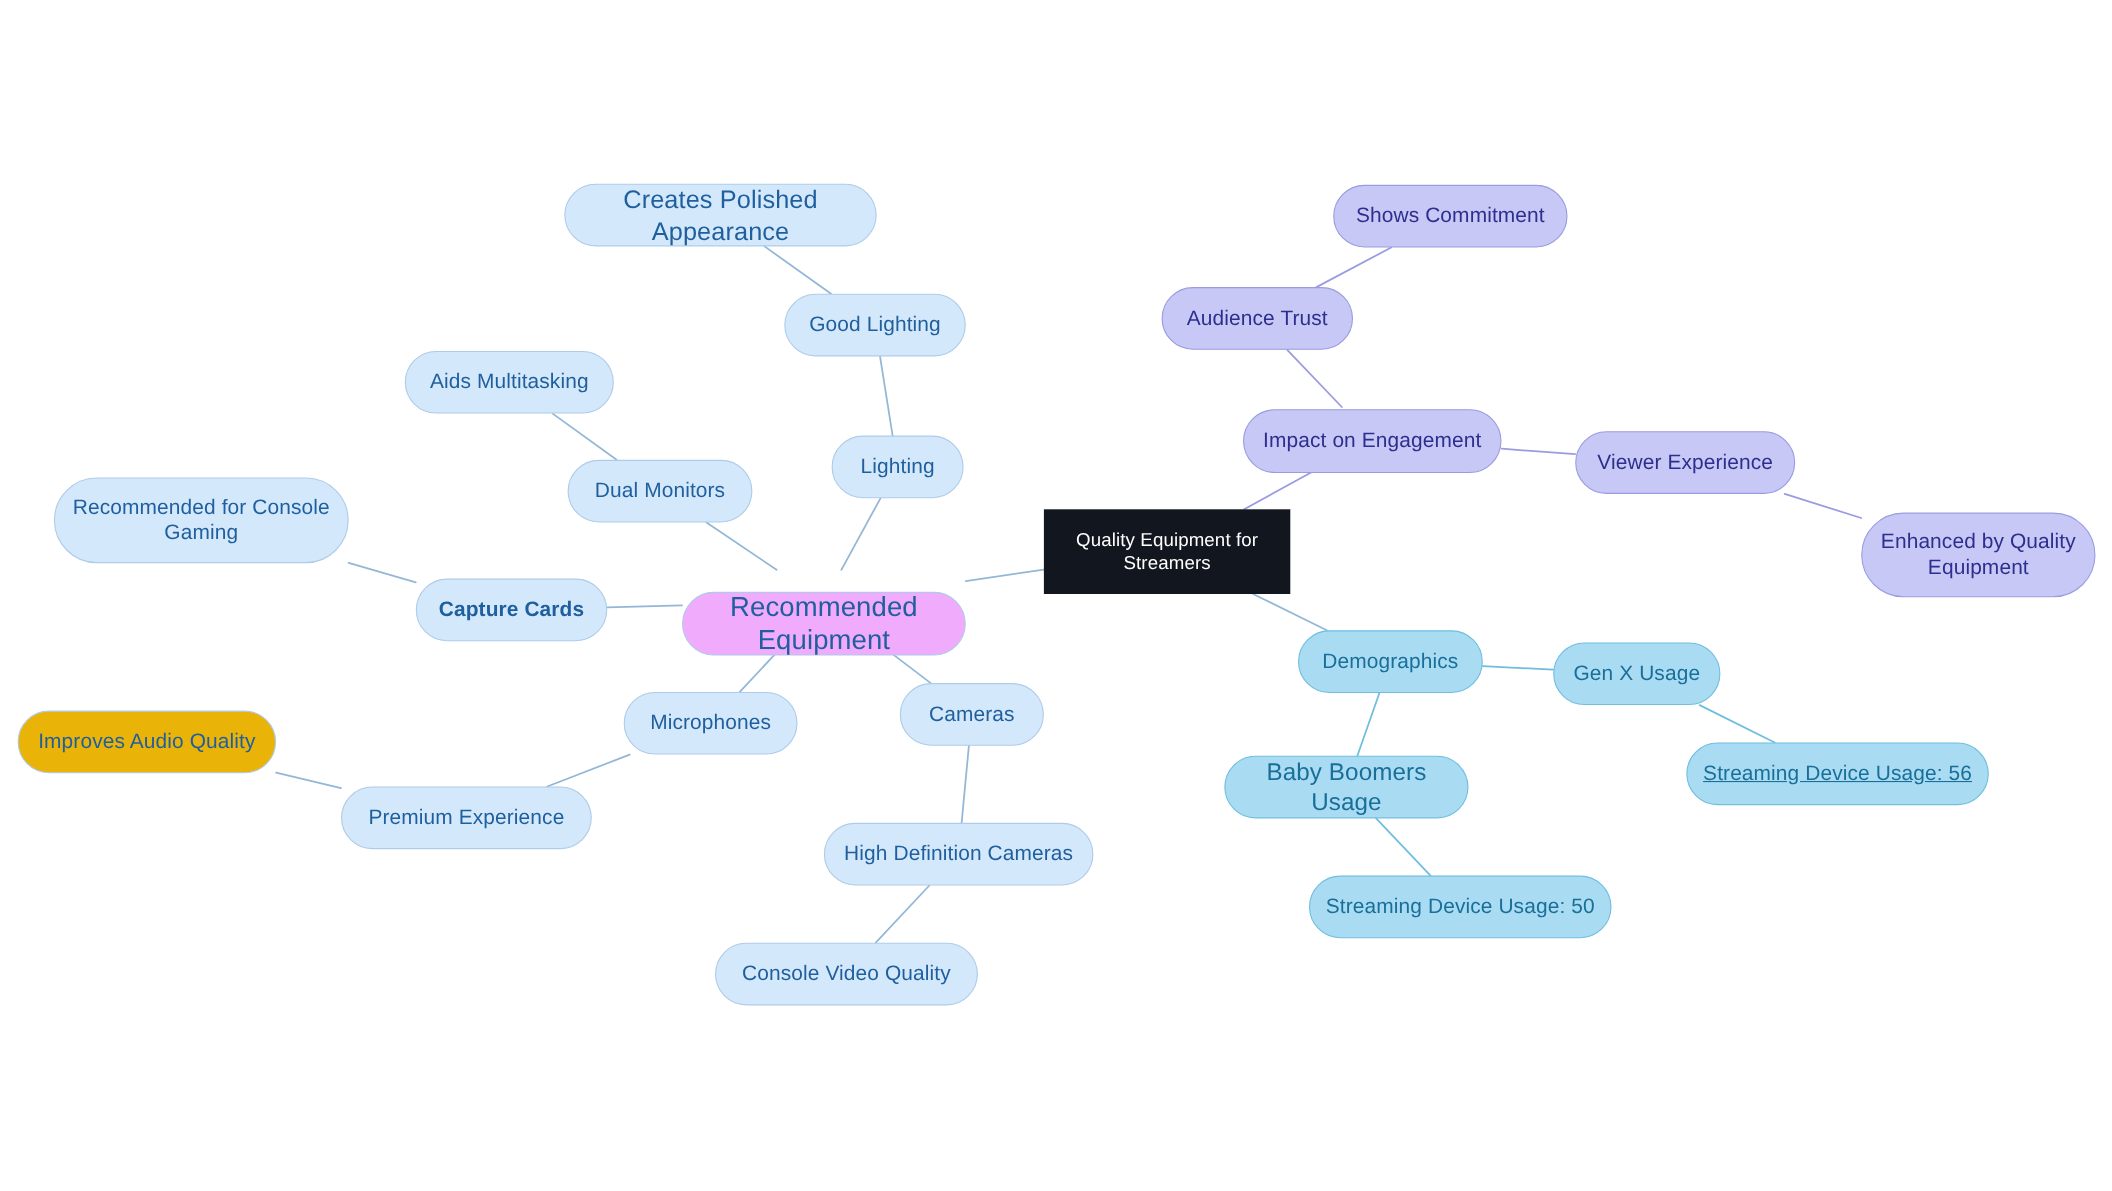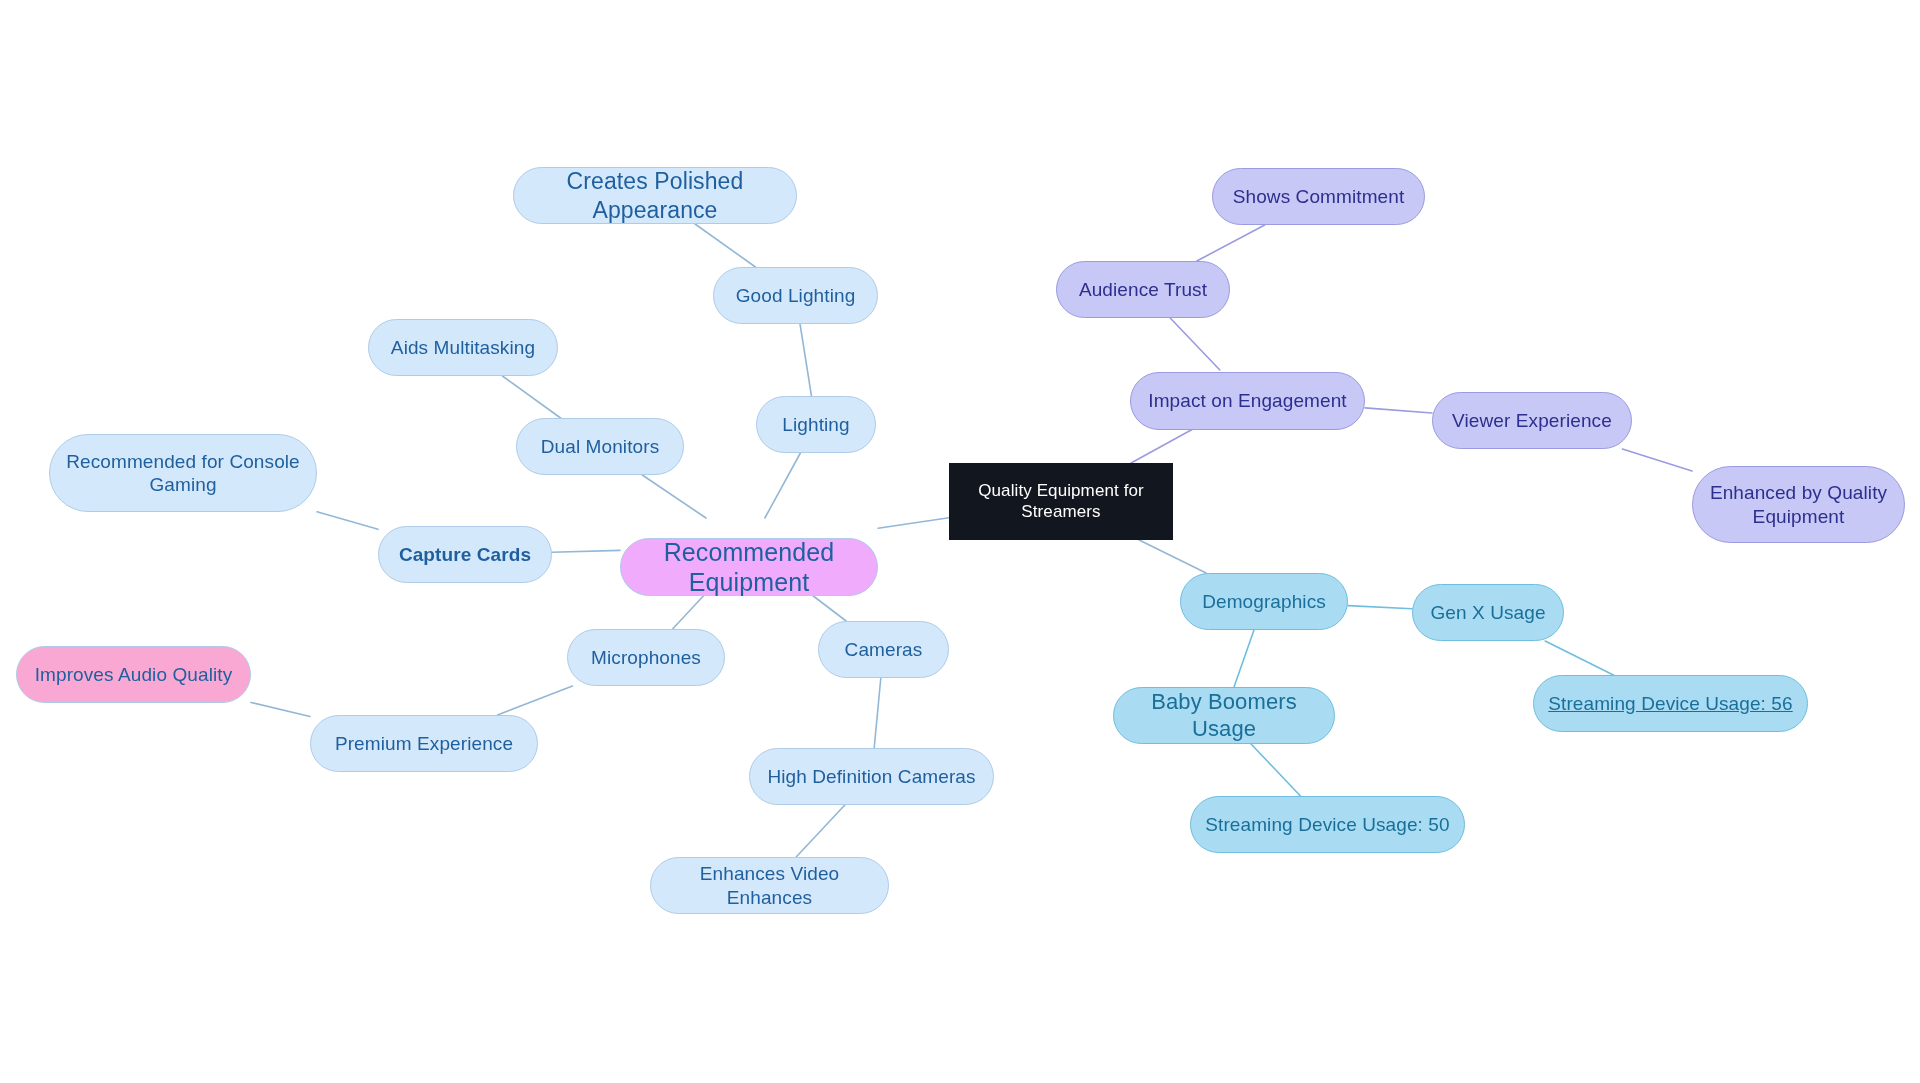--- a/index.html
+++ b/index.html
@@ -86,24 +86,24 @@
       <div class="node" style="left: 756px; top: 396px; width: 120px; height: 57px; background: rgb(212, 232, 251); border-color: rgb(174, 203, 232); color: rgb(31, 95, 158); font-size: 19px;">Lighting</div>
       <div class="node" style="left: 713px; top: 267px; width: 165px; height: 57px; background: rgb(212, 232, 251); border-color: rgb(174, 203, 232); color: rgb(31, 95, 158); font-size: 19px;">Good Lighting</div>
       <div class="node" style="left: 513px; top: 167px; width: 284px; height: 57px; background: rgb(212, 232, 251); border-color: rgb(174, 203, 232); color: rgb(31, 95, 158); font-size: 23px;">Creates Polished Appearance</div>
       <div class="node" style="left: 516px; top: 418px; width: 168px; height: 57px; background: rgb(212, 232, 251); border-color: rgb(174, 203, 232); color: rgb(31, 95, 158); font-size: 19px;">Dual Monitors</div>
       <div class="node" style="left: 368px; top: 319px; width: 190px; height: 57px; background: rgb(212, 232, 251); border-color: rgb(174, 203, 232); color: rgb(31, 95, 158); font-size: 19px;">Aids Multitasking</div>
       <div class="node" style="left: 378px; top: 526px; width: 174px; height: 57px; background: rgb(212, 232, 251); border-color: rgb(174, 203, 232); color: rgb(31, 95, 158); font-size: 19px; font-weight: bold;">Capture Cards</div>
       <div class="node" style="left: 49px; top: 434px; width: 268px; height: 78px; background: rgb(212, 232, 251); border-color: rgb(174, 203, 232); color: rgb(31, 95, 158); font-size: 19px;">Recommended for Console
 Gaming</div>
       <div class="node" style="left: 567px; top: 629px; width: 158px; height: 57px; background: rgb(212, 232, 251); border-color: rgb(174, 203, 232); color: rgb(31, 95, 158); font-size: 19px;">Microphones</div>
       <div class="node" style="left: 310px; top: 715px; width: 228px; height: 57px; background: rgb(212, 232, 251); border-color: rgb(174, 203, 232); color: rgb(31, 95, 158); font-size: 19px;">Premium Experience</div>
-      <div class="node" style="left: 16px; top: 646px; width: 235px; height: 57px; background: #f9a8d4; border-color: rgb(174, 203, 232); color: rgb(31, 95, 158); font-size: 19px;">Improves Audio Quality</div>
+      <div class="node" style="left: 16px; top: 646px; width: 235px; height: 57px; background: #eab308; border-color: rgb(174, 203, 232); color: rgb(31, 95, 158); font-size: 19px;">Improves Audio Quality</div>
       <div class="node" style="left: 818px; top: 621px; width: 131px; height: 57px; background: rgb(212, 232, 251); border-color: rgb(174, 203, 232); color: rgb(31, 95, 158); font-size: 19px;">Cameras</div>
       <div class="node" style="left: 749px; top: 748px; width: 245px; height: 57px; background: rgb(212, 232, 251); border-color: rgb(174, 203, 232); color: rgb(31, 95, 158); font-size: 19px;">High Definition Cameras</div>
-      <div class="node" style="left: 650px; top: 857px; width: 239px; height: 57px; background: rgb(212, 232, 251); border-color: rgb(174, 203, 232); color: rgb(31, 95, 158); font-size: 19px;">Enhances Video Enhances</div>
+      <div class="node" style="left: 650px; top: 857px; width: 239px; height: 57px; background: rgb(212, 232, 251); border-color: rgb(174, 203, 232); color: rgb(31, 95, 158); font-size: 19px;">Console Video Quality</div>
       <div class="node" style="left: 1130px; top: 372px; width: 235px; height: 58px; background: rgb(199, 200, 245); border-color: rgb(154, 155, 224); color: rgb(45, 47, 143); font-size: 19px;">Impact on Engagement</div>
       <div class="node" style="left: 1056px; top: 261px; width: 174px; height: 57px; background: rgb(199, 200, 245); border-color: rgb(154, 155, 224); color: rgb(45, 47, 143); font-size: 19px;">Audience Trust</div>
       <div class="node" style="left: 1212px; top: 168px; width: 213px; height: 57px; background: rgb(199, 200, 245); border-color: rgb(154, 155, 224); color: rgb(45, 47, 143); font-size: 19px;">Shows Commitment</div>
       <div class="node" style="left: 1432px; top: 392px; width: 200px; height: 57px; background: rgb(199, 200, 245); border-color: rgb(154, 155, 224); color: rgb(45, 47, 143); font-size: 19px;">Viewer Experience</div>
       <div class="node" style="left: 1692px; top: 466px; width: 213px; height: 77px; background: rgb(199, 200, 245); border-color: rgb(154, 155, 224); color: rgb(45, 47, 143); font-size: 19px;">Enhanced by Quality
 Equipment</div>
       <div class="node" style="left: 1180px; top: 573px; width: 168px; height: 57px; background: rgb(169, 220, 243); border-color: rgb(111, 190, 222); color: rgb(26, 111, 153); font-size: 19px;">Demographics</div>
       <div class="node" style="left: 1412px; top: 584px; width: 152px; height: 57px; background: rgb(169, 220, 243); border-color: rgb(111, 190, 222); color: rgb(26, 111, 153); font-size: 19px;">Gen X Usage</div>
       <div class="node" style="left: 1533px; top: 675px; width: 275px; height: 57px; background: rgb(169, 220, 243); border-color: rgb(111, 190, 222); color: rgb(26, 111, 153); font-size: 19px; text-decoration: underline;">Streaming Device Usage: 56</div>
       <div class="node" style="left: 1113px; top: 687px; width: 222px; height: 57px; background: rgb(169, 220, 243); border-color: rgb(111, 190, 222); color: rgb(26, 111, 153); font-size: 22px;">Baby Boomers Usage</div>

